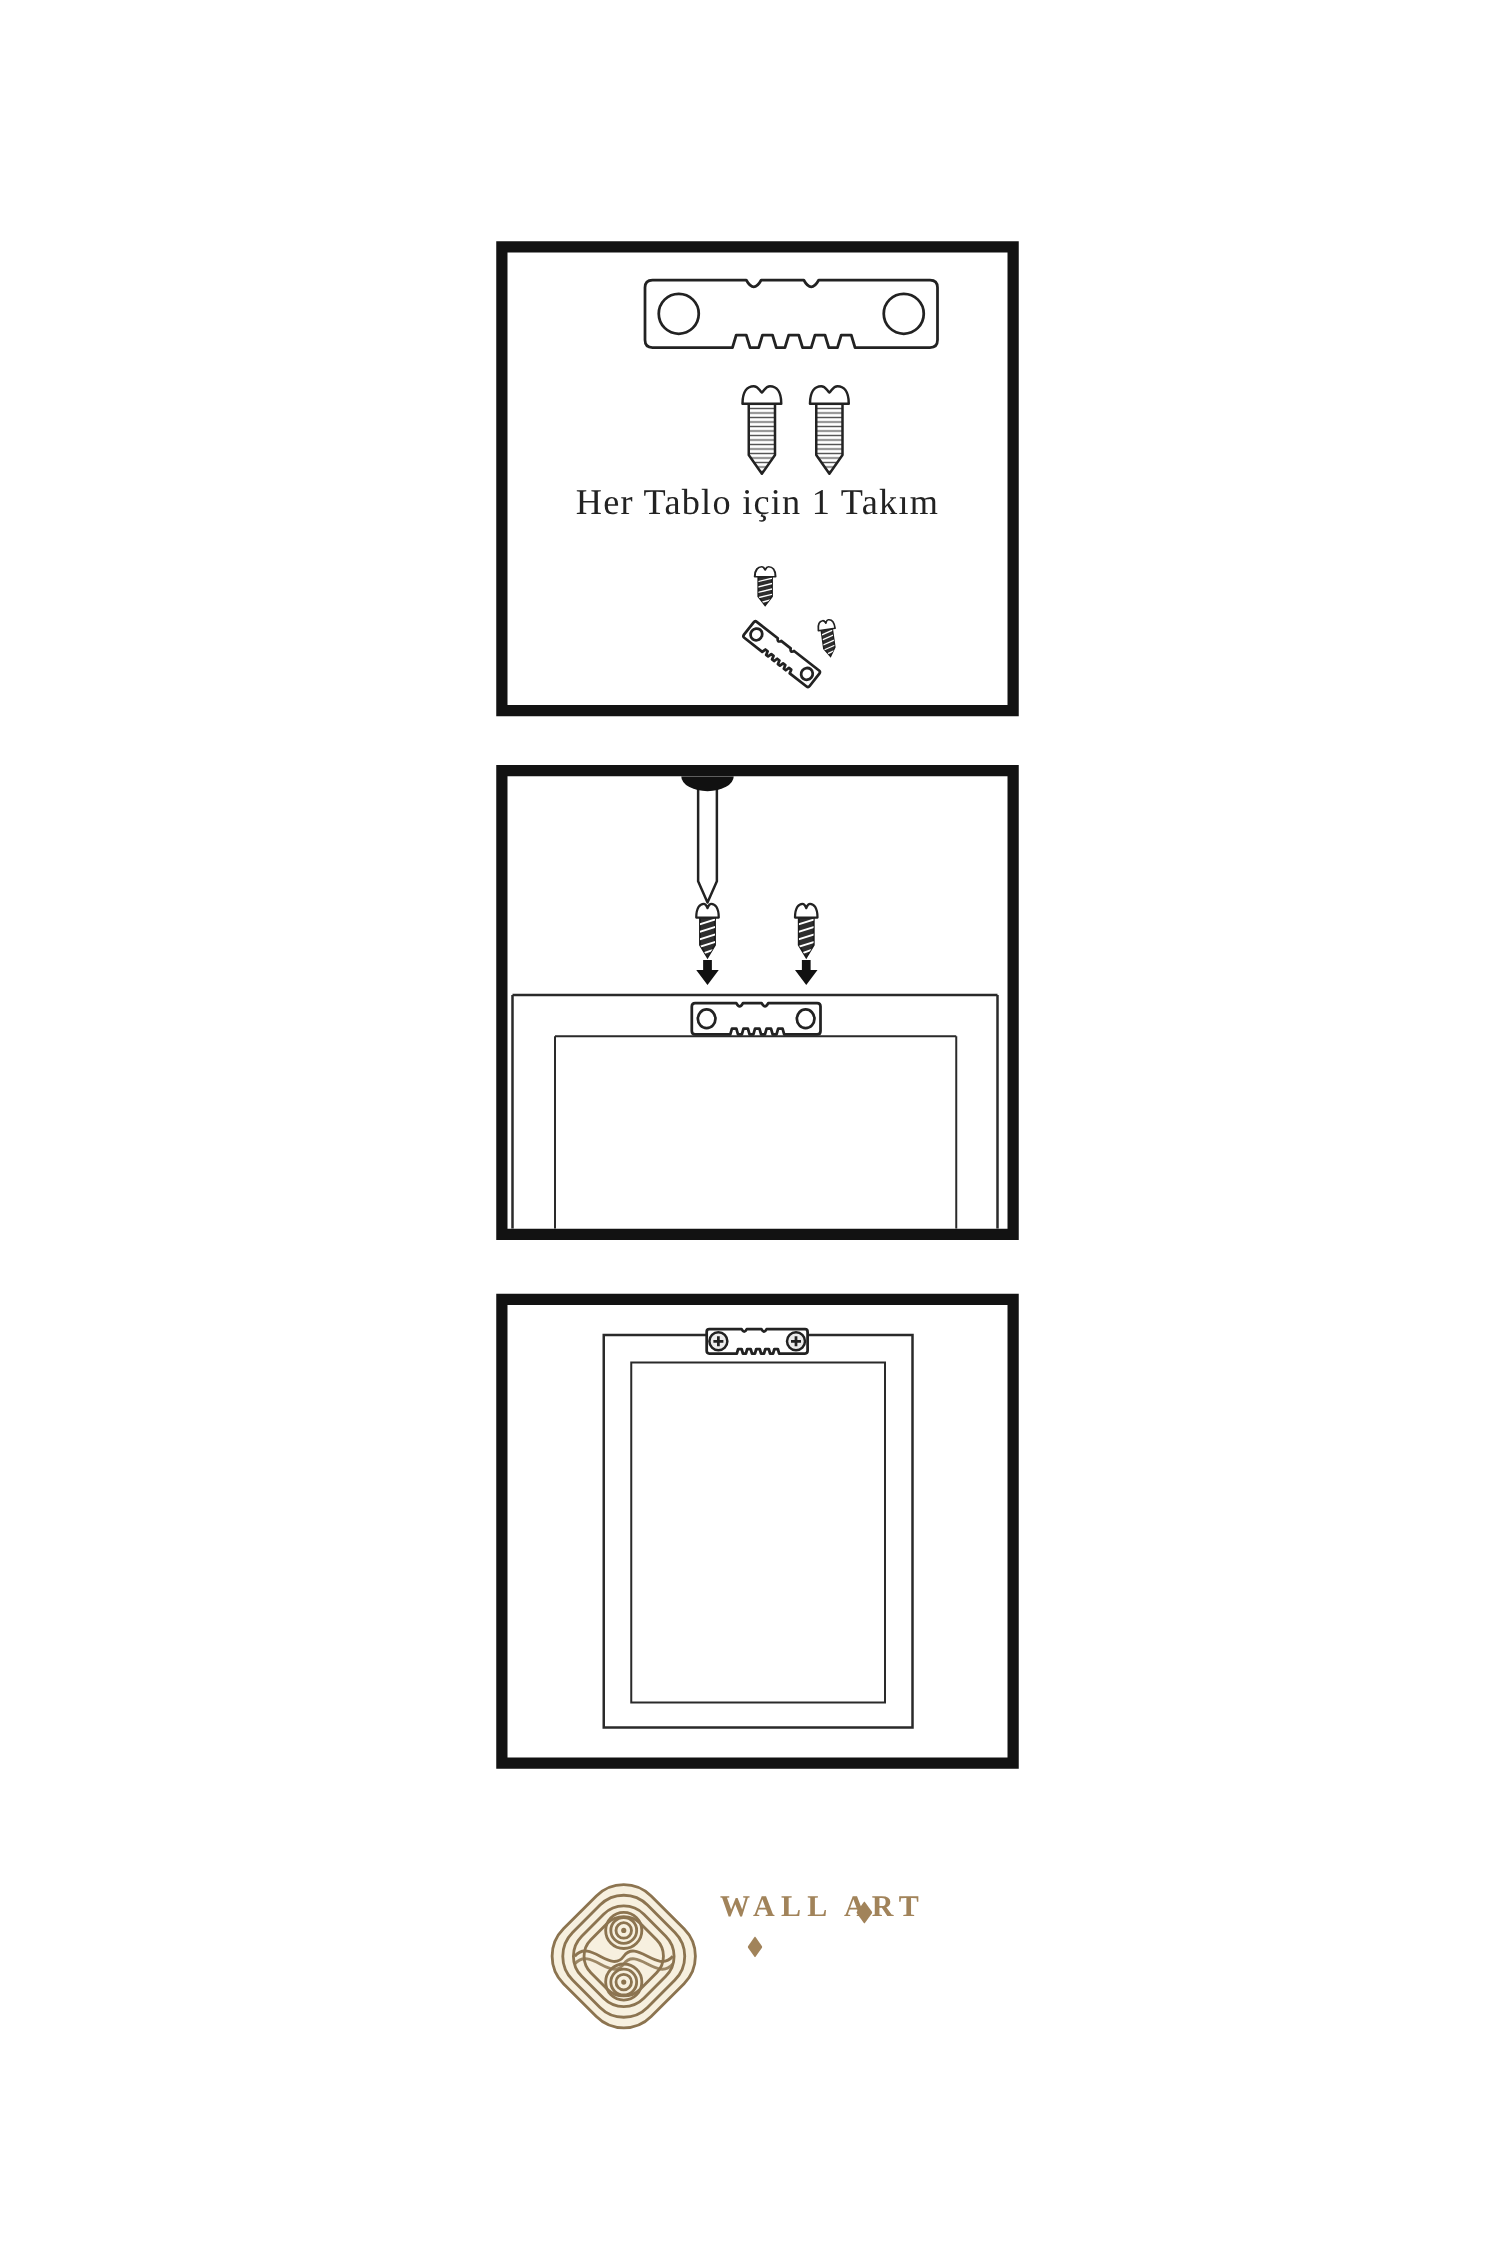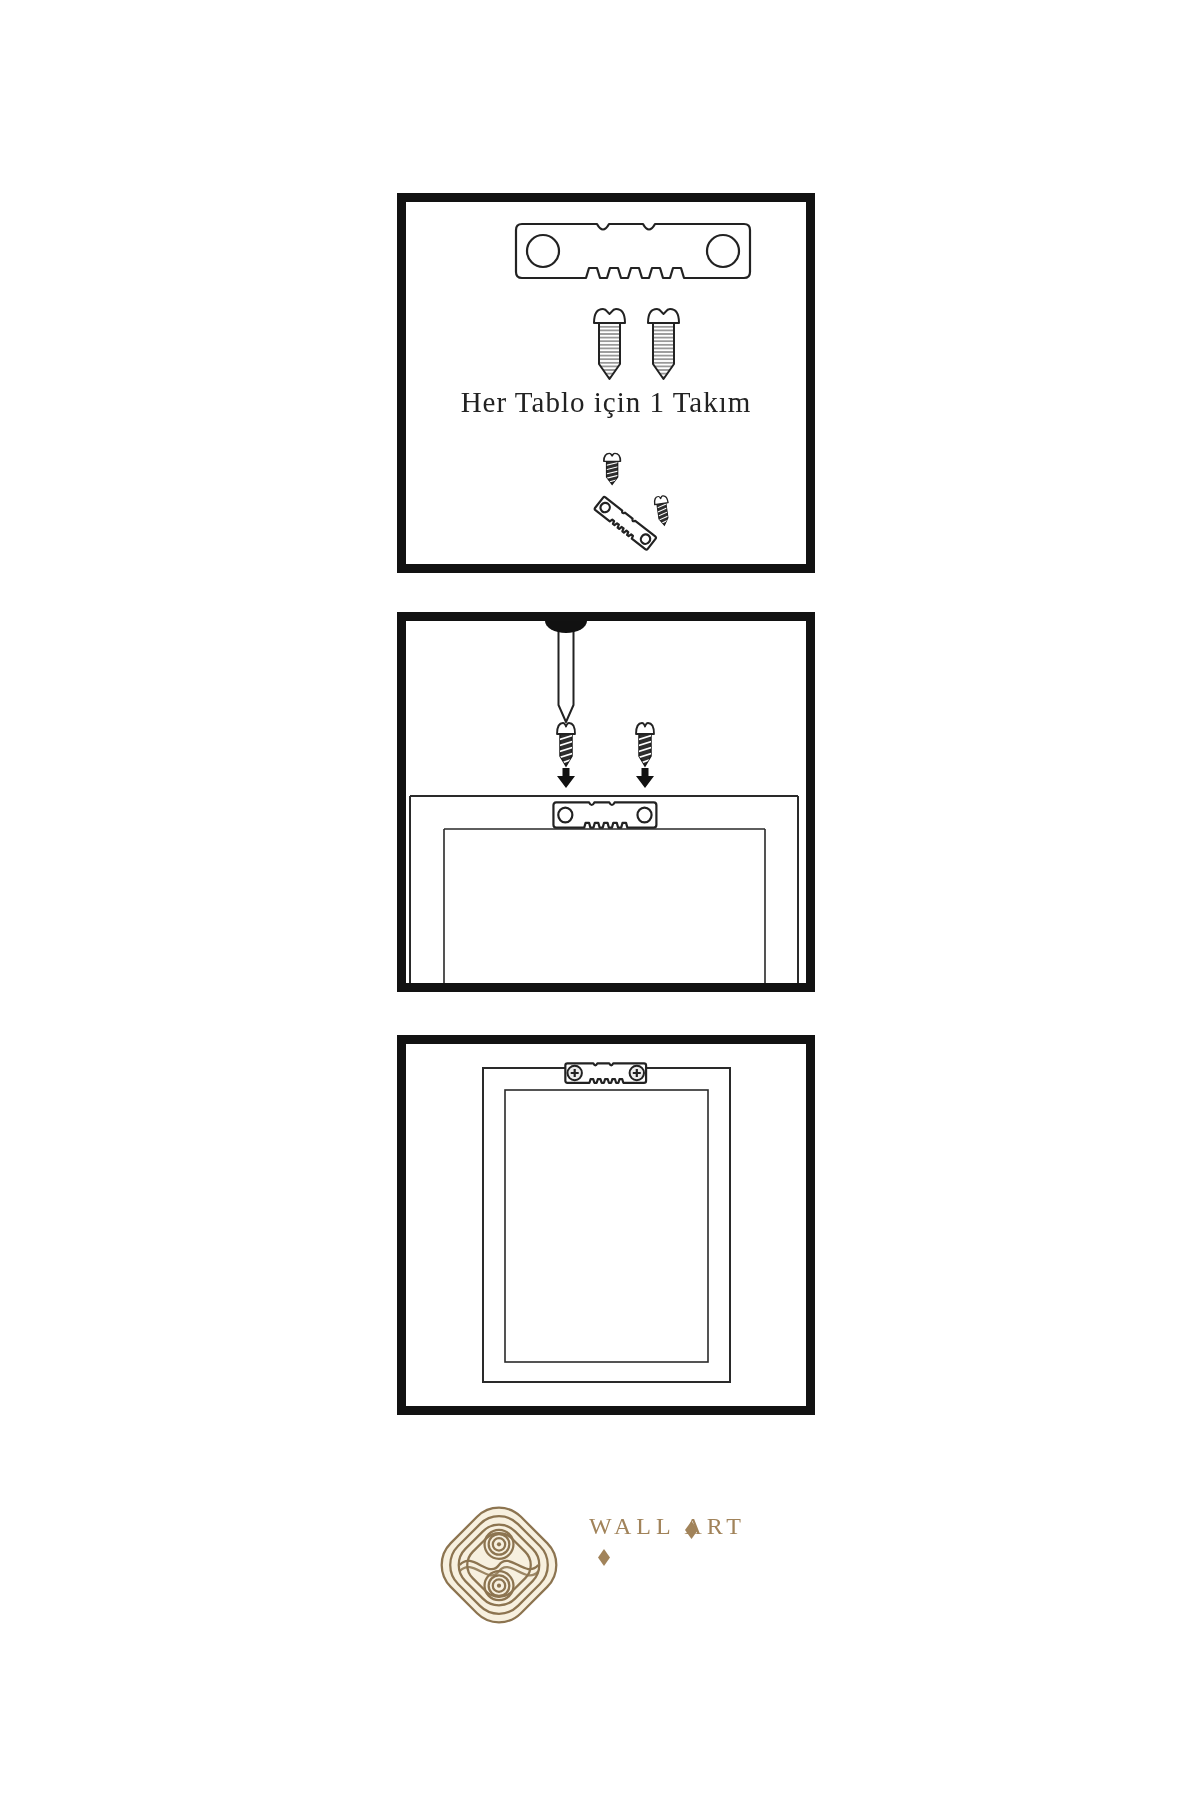--- a/index.html
+++ b/index.html
@@ -25,22 +25,22 @@
   .hanger-path{fill:#ffffff;stroke:var(--color-ink);stroke-width:2.2;stroke-linejoin:round;
                vector-effect:non-scaling-stroke;}
   .hanger-hole{fill:#ffffff;stroke:var(--color-ink);stroke-width:2.2;vector-effect:non-scaling-stroke;}
   .frame-line{fill:none;stroke:#2a2a2a;}
   
   #logo{position:absolute;left:430px;top:1497px;width:320px;height:150px;}
   #logo-knot{position:absolute;left:7px;top:6px;}
   #logo-text{position:absolute;left:140px;top:14px;width:176px;text-align:center;}
   #brand{font-family:"Liberation Serif", serif;font-weight:600;font-size:76px;line-height:82px;
          letter-spacing:2px;color:var(--color-logo-green);}
-  #subtitle{font-family:"Liberation Serif", serif;font-weight:400;font-size:24px;line-height:26px;
-            letter-spacing:5px;color:var(--color-logo-gold-light);margin-top:2px;text-align:right;}
+  #subtitle{font-family:"Liberation Serif", serif;font-weight:700;font-size:24px;line-height:26px;
+            letter-spacing:5px;color:var(--color-logo-gold-light);margin-top:2px;}
   .diamond{position:absolute;background:var(--color-logo-gold-light);
            clip-path:polygon(50% 0,100% 50%,50% 100%,0 50%);}
   #diamond-1{left:168px;top:52px;width:12px;height:17px;}
   #diamond-2{left:255px;top:24px;width:13px;height:18px;}
 </style>
 </head>
 <body>
 
 <div id="stage">
 

